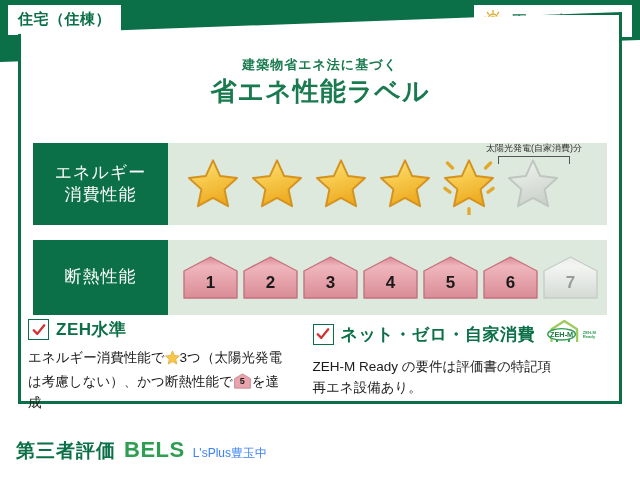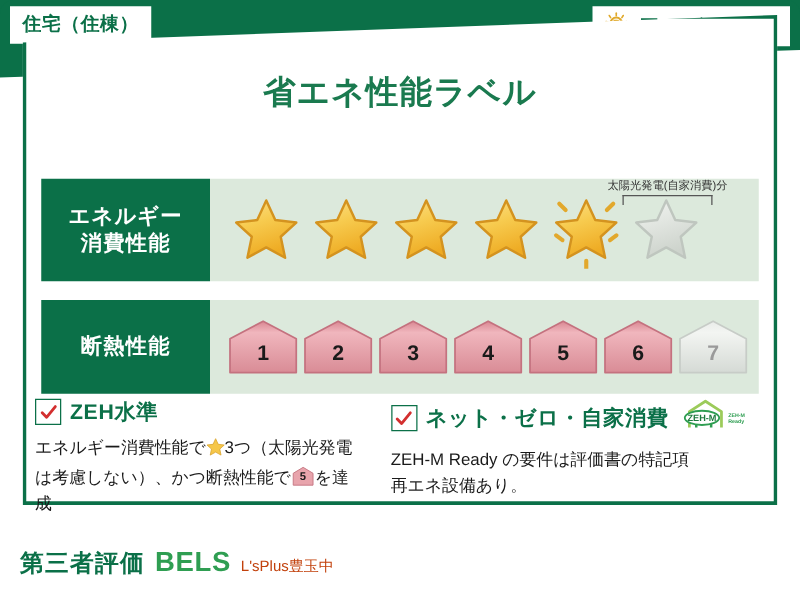--- a/index.html
+++ b/index.html
@@ -54,21 +54,21 @@
   .heading .sub{font-size:13px;font-weight:bold;letter-spacing:1px;display:block;}
   .heading .main{font-size:26px;font-weight:bold;letter-spacing:1px;display:block;margin-top:0;}
 
   
   .row{position:absolute;left:33px;display:flex;align-items:stretch;}
   .row-energy{top:143px;width:574px;height:82px;}
   .row-insul{top:240px;width:574px;height:75px;}
   .row-key{
     background:#0b7048;color:#ffffff;
     width:135px;display:flex;align-items:center;justify-content:center;
-    text-align:center;font-weight:bold;font-size:17px;line-height:1.3;
+    text-align:center;font-weight:normal;font-size:17px;line-height:1.3;
     letter-spacing:1px;flex:none;
   }
   .row-val{
     background:#dce9dc;flex:1;position:relative;
     display:flex;align-items:center;
   }
   .stars-wrap{display:flex;align-items:center;gap:2px;padding-left:14px;}
   .star-svg{display:block;}
 
   
@@ -118,21 +118,21 @@
   .zehm-logo{display:inline-block;vertical-align:-7px;margin-left:4px;}
 
   
   .footer-bels{
     position:absolute;left:8px;bottom:8px;
     background:#ffffff;padding:4px 8px 5px 8px;
     display:flex;align-items:baseline;gap:8px;white-space:nowrap;
   }
   .bels-jp{font-size:19px;font-weight:bold;color:#0b7048;letter-spacing:1px;}
   .bels-en{font-size:22px;font-weight:bold;color:#2f9e52;letter-spacing:0.5px;}
-  .bels-name{font-size:12px;color:#c2410c;}
+  .bels-name{font-size:12px;color:#3b82f6;}
   .footer-right{
     position:absolute;right:14px;bottom:11px;text-align:right;color:#ffffff;
   }
   .footer-right .date{font-size:13px;display:block;}
   .footer-right .uid{font-size:9.5px;display:block;margin-top:2px;opacity:.95;}
 </style>
 </head>
 <body>
 
 <div class="label-root">
@@ -157,20 +157,21 @@
         <path d="M5.5 22.3 q7.5 -4.3 15 0" fill="none" stroke="#1f8a4c" stroke-width="1.7" stroke-linecap="round"></path>
       </svg>
     </span>
     <span class="re-text">再エネ設備あり</span>
   </div>
 
   <div class="panel"></div>
   <div class="panel-inner"></div>
 
   <div class="heading">
+    <span class="sub">建築物省エネ法に基づく</span>
     <span class="main">省エネ性能ラベル</span>
   </div>
 
   <div class="row row-energy">
     <div class="row-key">
       <div>
         <span>エネルギー</span><br>
         <span>消費性能</span>
       </div>
     </div>

